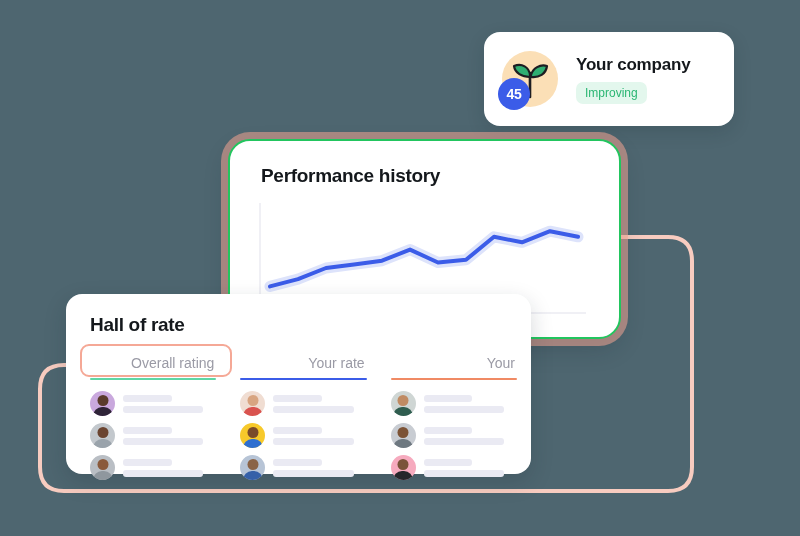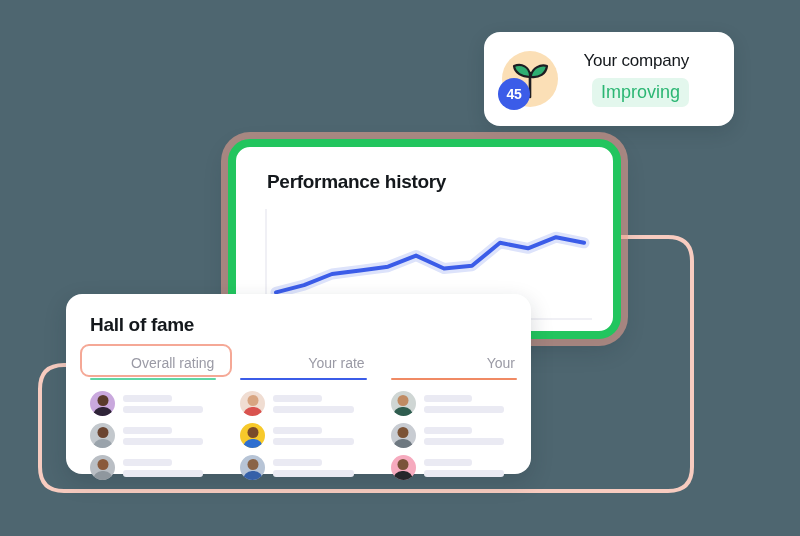--- a/index.html
+++ b/index.html
@@ -70,44 +70,42 @@
     font-size: 14px;
     font-weight: bold;
     display: flex;
     align-items: center;
     justify-content: center;
     letter-spacing: -0.2px;
   }
   .company-texts { display: flex; flex-direction: column; gap: 7px; }
   #company-title {
     font-size: 17px;
-    font-weight: normal;
+    font-weight: bold;
     color: #14181c;
     letter-spacing: -0.2px;
-    text-align: right;
   }
   #company-status {
     align-self: flex-start;
     background: #e3f7ed;
     color: #2bb673;
-    font-size: 18px;
+    font-size: 12px;
     padding: 4px 9px;
     border-radius: 7px;
-    margin-left: 16px;
   }
 
   
   #performance-card {
     position: absolute;
     left: 228px;
     top: 139px;
     width: 393px;
     height: 200px;
     background: #ffffff;
-    border: 8px solid #22c55e;
+    border: 2px solid #22c55e;
     border-radius: 22px;
     box-sizing: border-box;
     box-shadow: 0 0 0 7px rgba(243,164,146,0.55), 0 10px 24px rgba(20,35,45,0.2);
   }
   #performance-title {
     position: absolute;
     left: 31px;
     top: 24px;
     font-size: 19px;
     font-weight: bold;
@@ -229,21 +227,21 @@
       <svg id="chart-svg" viewBox="0 0 330 118">
         <line x1="2" y1="2" x2="2" y2="112" stroke="#f0f0f5" stroke-width="2"></line>
         <line x1="2" y1="112" x2="328" y2="112" stroke="#f0f0f5" stroke-width="2"></line>
         <polyline id="chart-halo" fill="none" stroke="#dde3fb" stroke-width="11" stroke-linejoin="round" stroke-linecap="round" points="12.0,85.4 40.0,78.1 68.0,67.0 96.0,63.4 124.0,59.7 152.0,48.6 180.0,61.5 208.0,58.8 236.0,35.8 264.0,41.3 292.0,30.2 320.0,35.8"></polyline>
         <polyline id="chart-line" fill="none" stroke="#3b5ce8" stroke-width="4" stroke-linejoin="round" stroke-linecap="round" points="12.0,85.4 40.0,78.1 68.0,67.0 96.0,63.4 124.0,59.7 152.0,48.6 180.0,61.5 208.0,58.8 236.0,35.8 264.0,41.3 292.0,30.2 320.0,35.8"></polyline>
       </svg>
     </div>
   </div>
 
   <div id="hall-card">
-    <div id="hall-title">Hall of fame</div>
+    <div id="hall-title">Hall of rate</div>
     <div id="columns">
         <div class="column">
           <div class="col-focus" style="border-color: rgb(245, 168, 150);"></div>
           <div class="col-header">Overall rating</div>
           <div class="col-rule" style="background: rgb(95, 214, 165);"></div>
           <div class="rows">
             <div class="row">
               <div class="avatar" style="background: rgb(201, 168, 221);">
                 <div class="body" style="background: rgb(47, 36, 56);"></div>
                 <div class="head" style="background: rgb(90, 59, 44);"></div>

